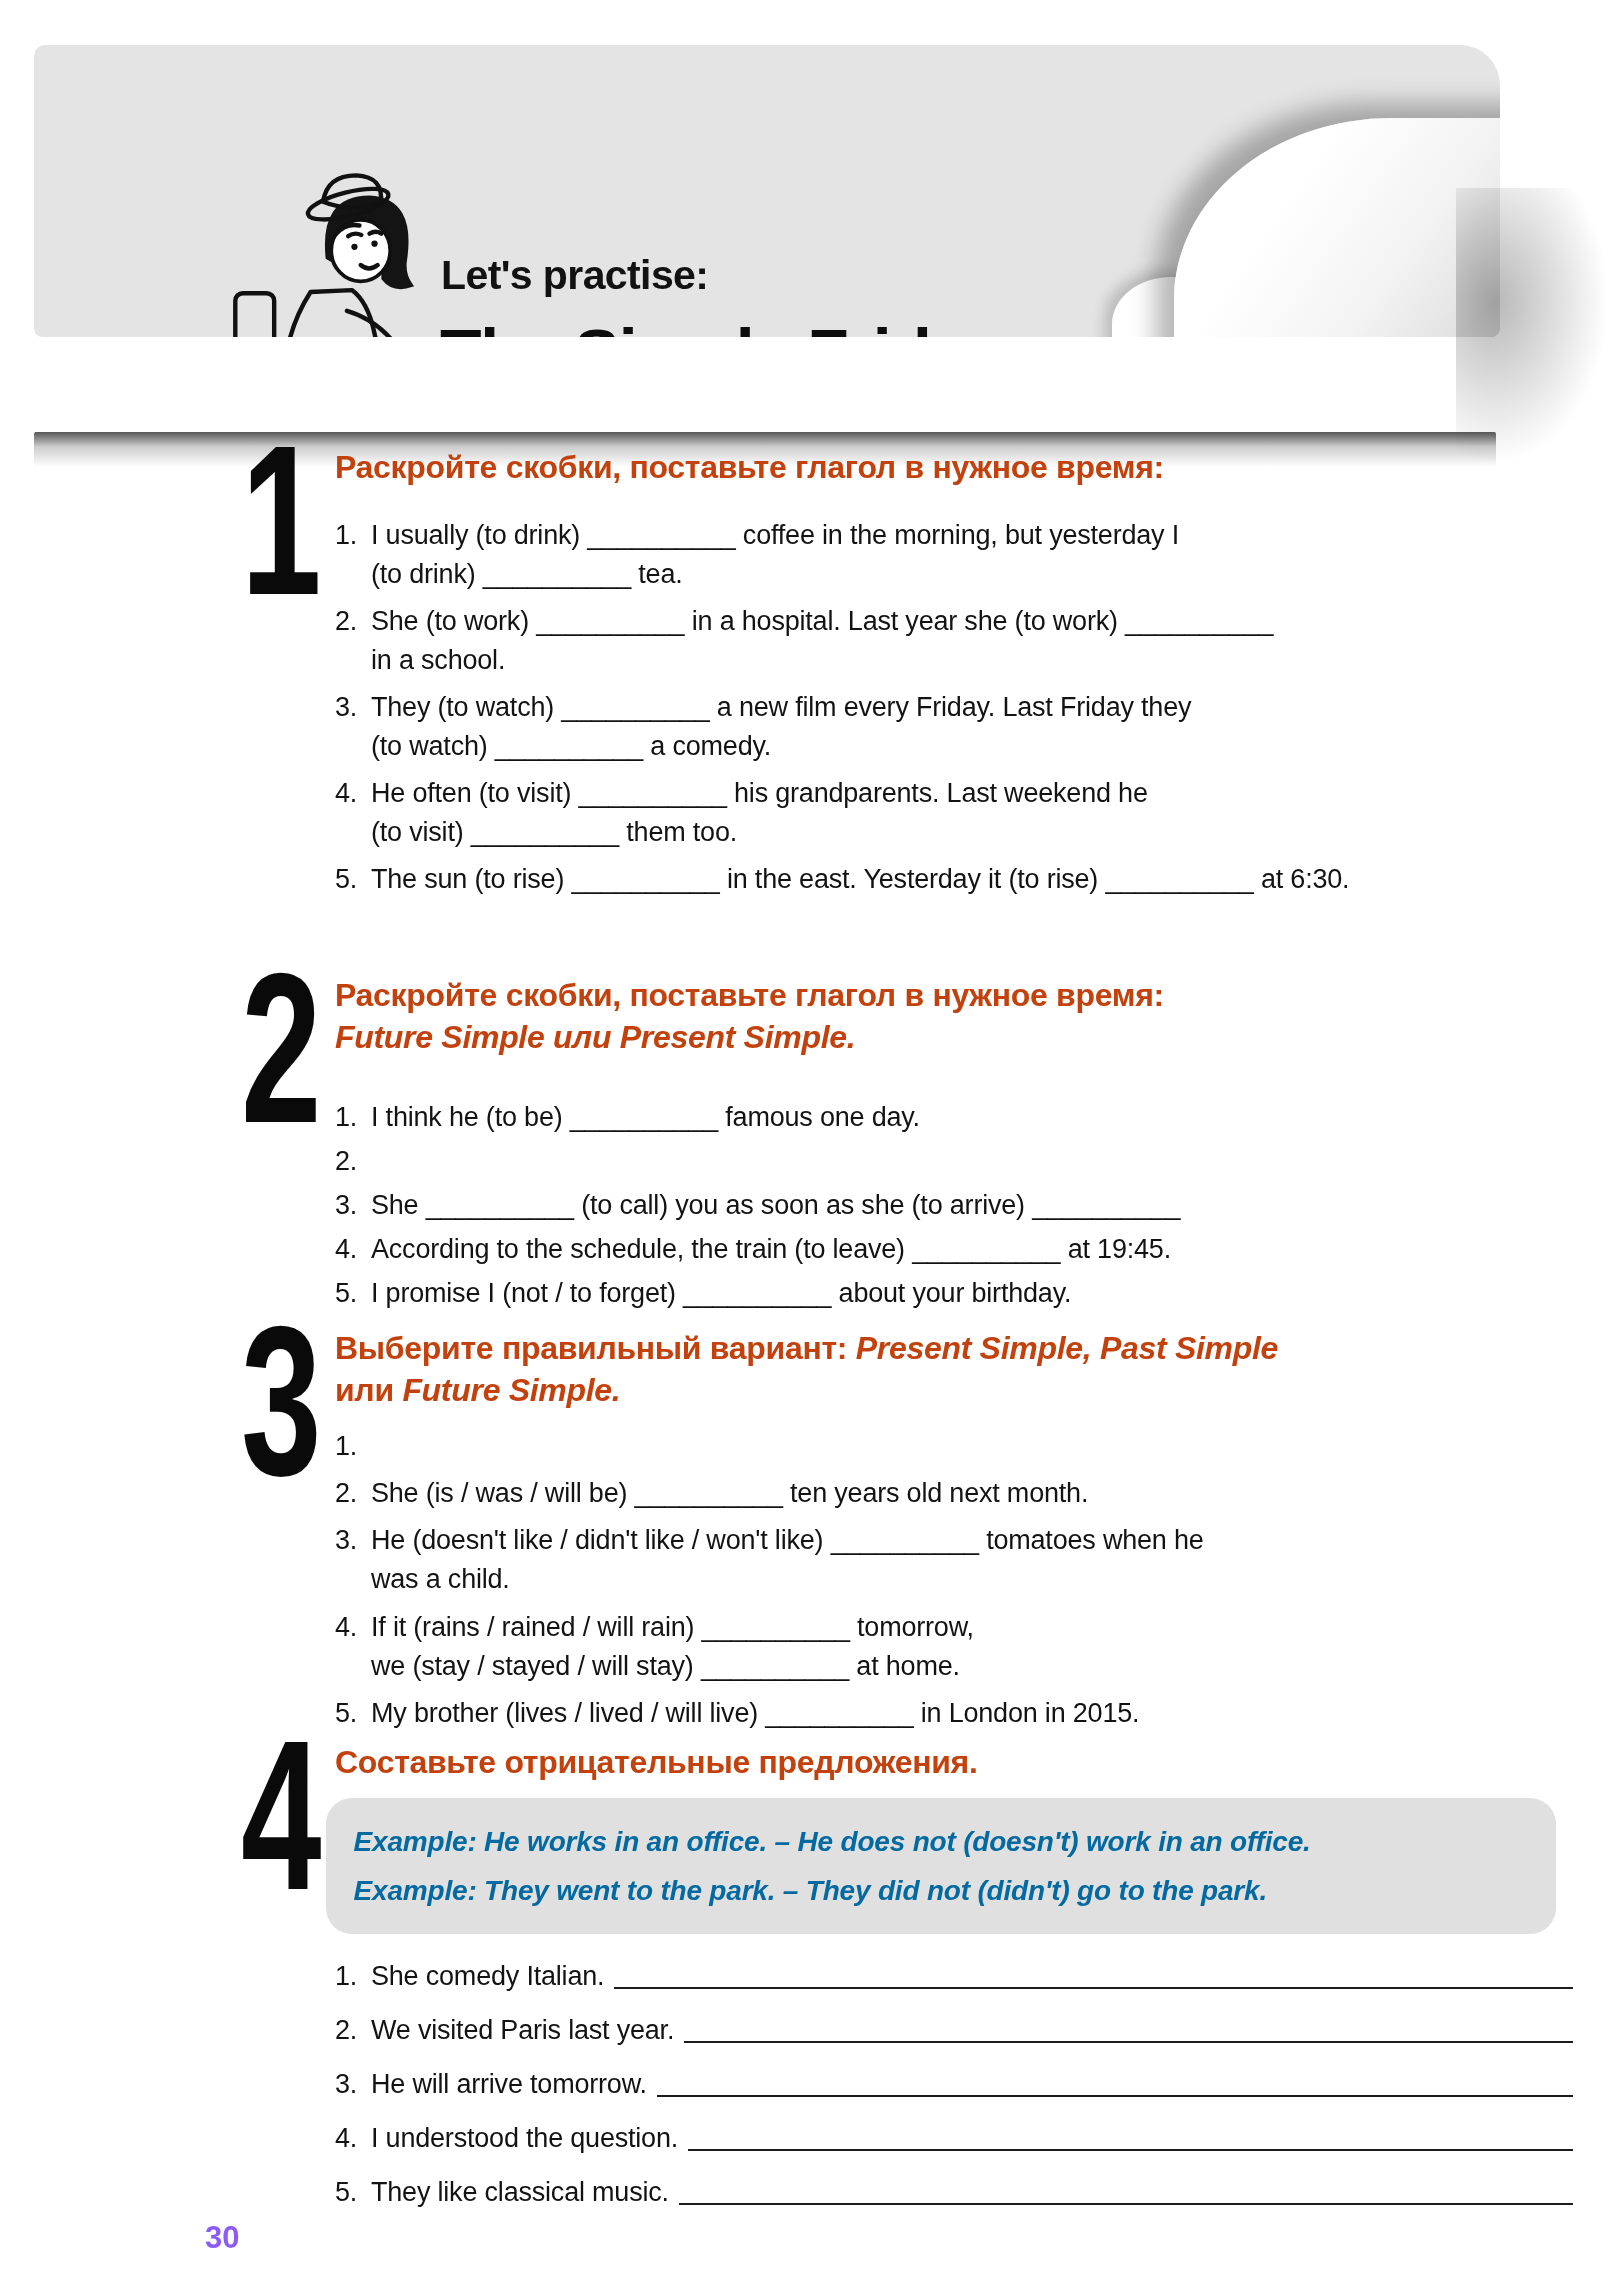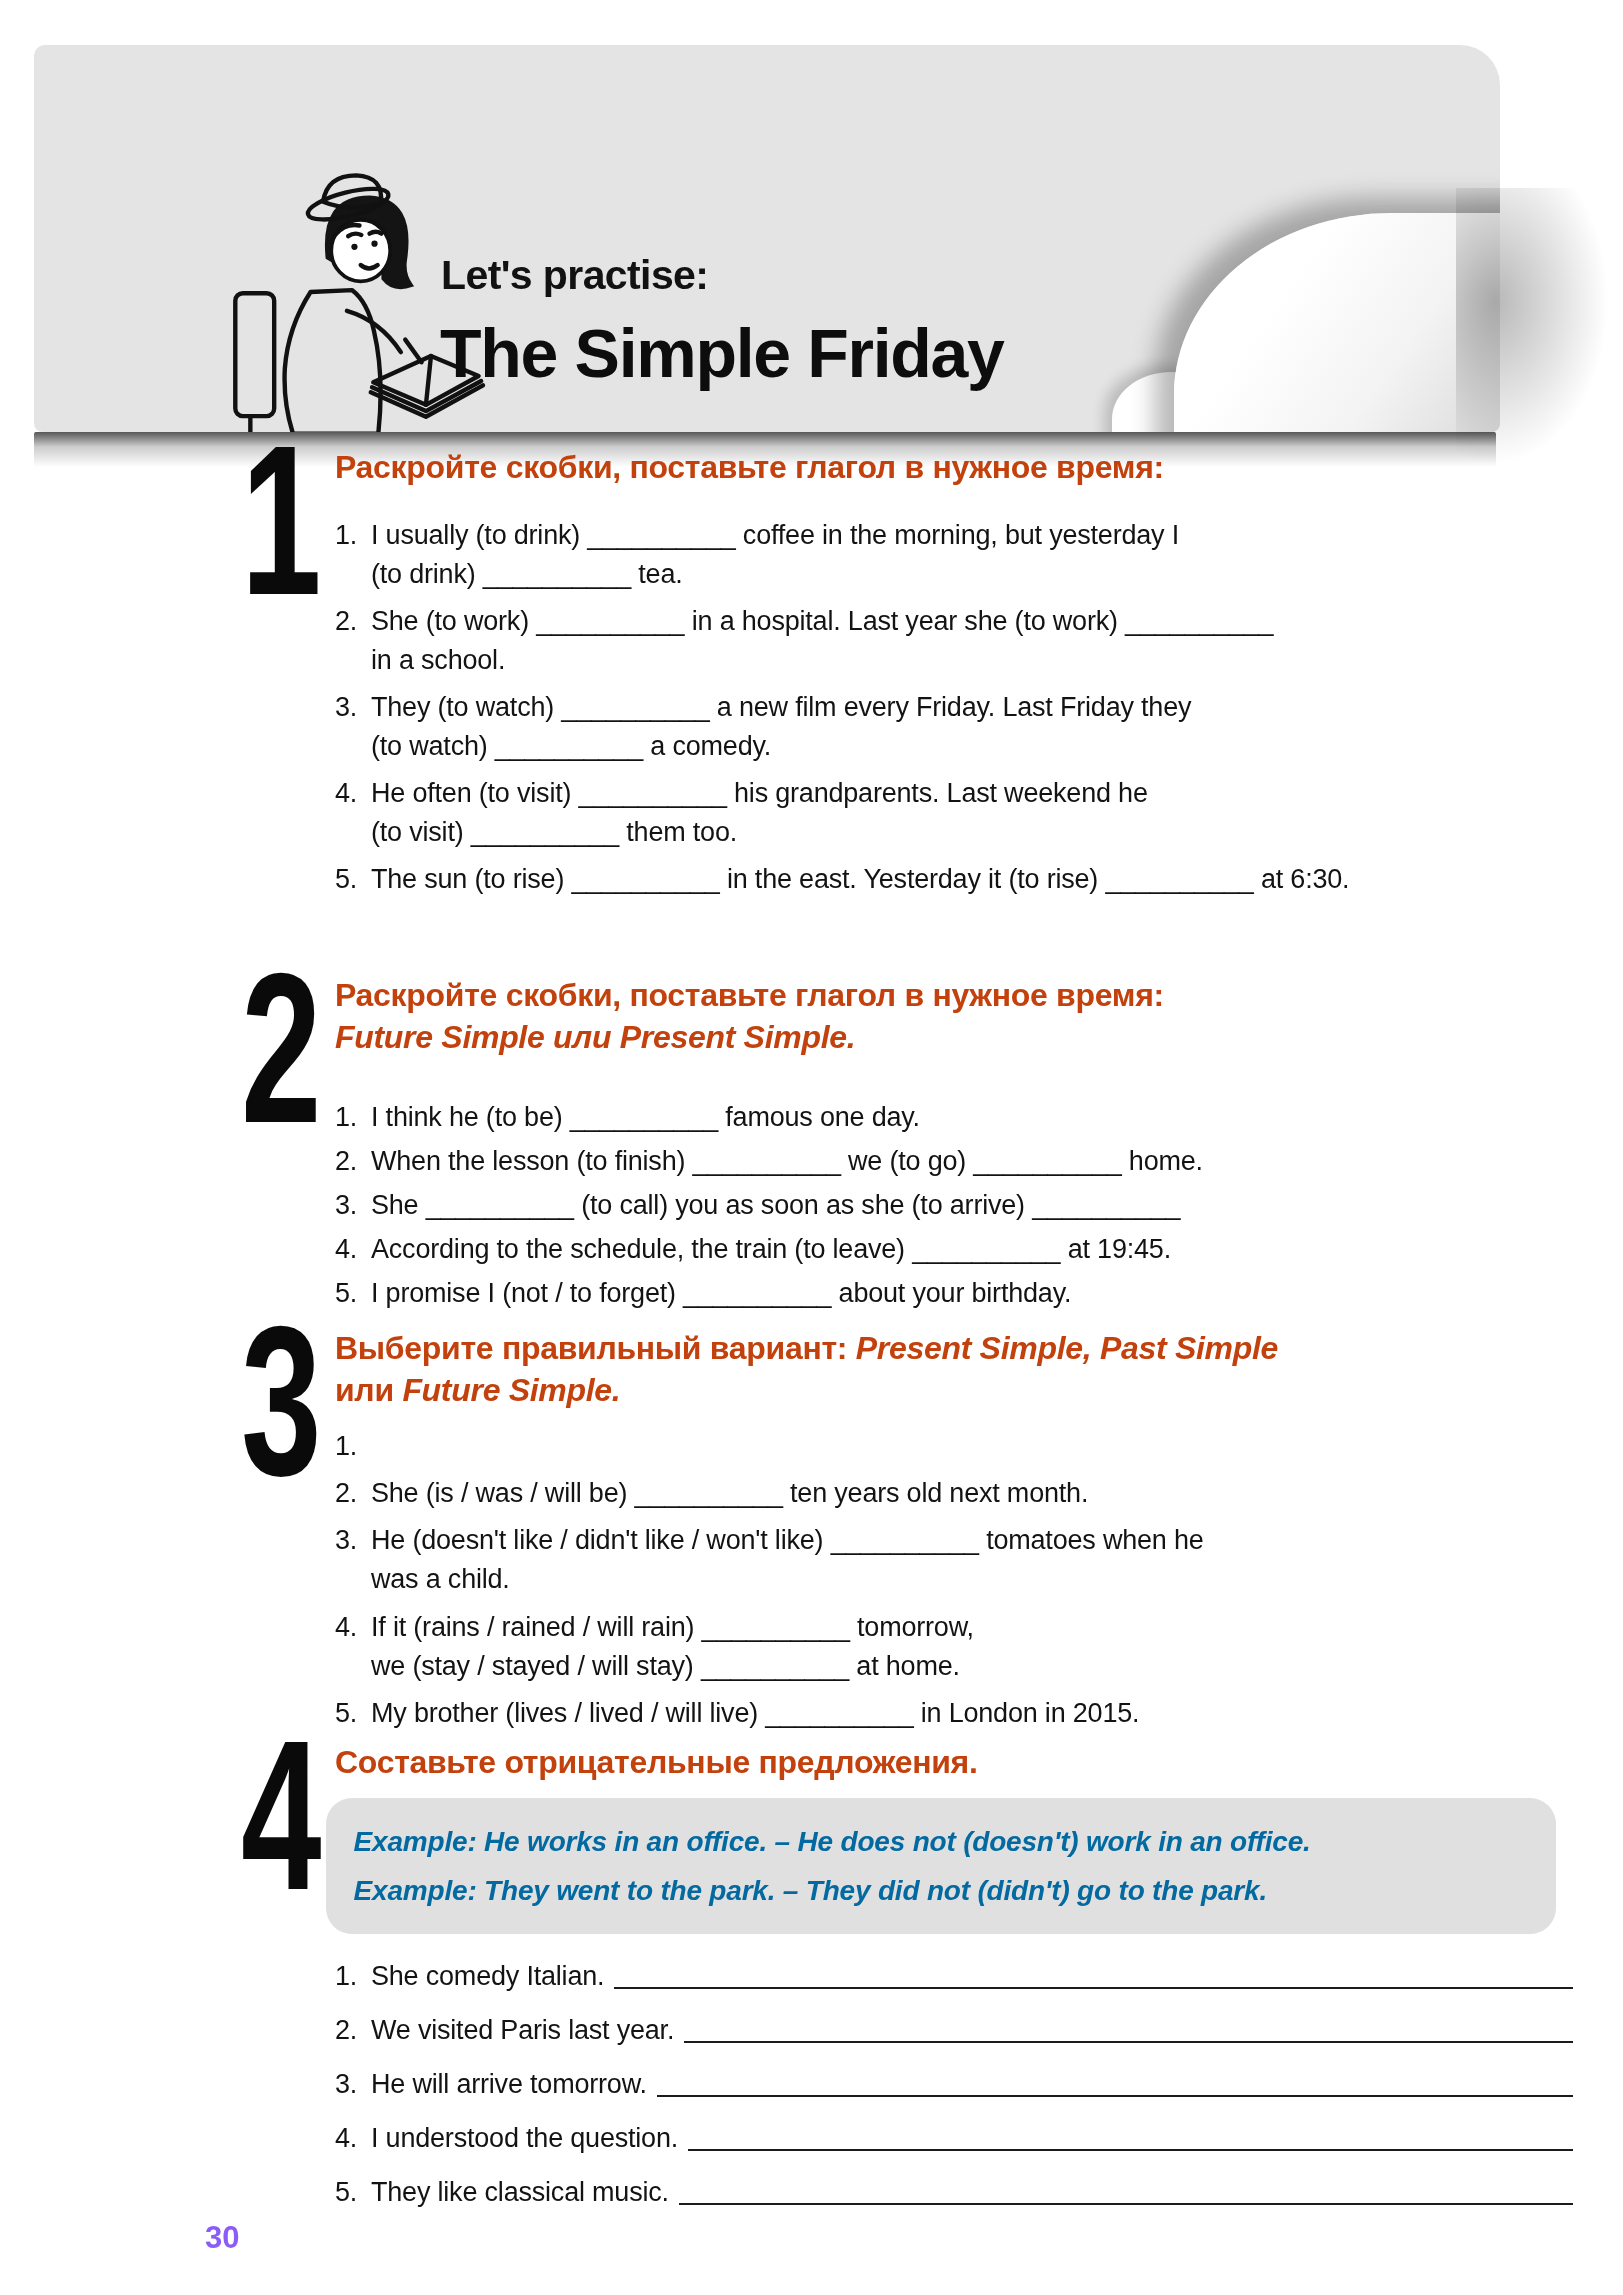--- a/index.html
+++ b/index.html
@@ -3,21 +3,21 @@
 <meta charset="utf-8">
 <style>
   html,body{margin:0;padding:0;}
   body{
     width:1623px;height:2295px;position:relative;background:#ffffff;
     font-family:"Liberation Sans","DejaVu Sans",sans-serif;color:#141414;
     overflow:hidden;
   }
   
   .sheet-header{
-    position:absolute;left:34px;top:45px;width:1466px;height:387px;
+    position:absolute;left:34px;top:45px;width:1466px;height:292px;
     background:#e4e4e4;border-radius:11.3px 40px 8.8px 8.8px;overflow:hidden;
   }
   .curl{
     position:absolute;right:-50px;bottom:-94px;width:376px;height:313px;
     background:linear-gradient(125deg,#ffffff 28%,#f3f3f3 55%,#cccccc 96%);
     border-radius:58% 0 0 0;
     box-shadow:-19px -15px 25px rgba(0,0,0,0.28);
   }
   .curl-bump{
     position:absolute;right:269px;bottom:-34px;width:119px;height:94px;
@@ -153,21 +153,20 @@
         <div class="hline"><span class="ru">Раскройте скобки, поставьте глагол в нужное время:</span></div>
         <div class="hline"><span class="en">Future Simple или Present Simple.</span></div>
       </div>
     <div class="items">
         <div class="item">
           <span class="num">1.</span>
           <span class="txt">I think he (to be) __________ famous one day.</span>
         </div>
         <div class="item">
           <span class="num">2.</span>
-          <span class="txt">When the lesson (to finish) __________ we (to go) __________ home.</span>
         </div>
         <div class="item">
           <span class="num">3.</span>
           <span class="txt">She __________ (to call) you as soon as she (to arrive) __________</span>
         </div>
         <div class="item">
           <span class="num">4.</span>
           <span class="txt">According to the schedule, the train (to leave) __________ at 19:45.</span>
         </div>
         <div class="item">

